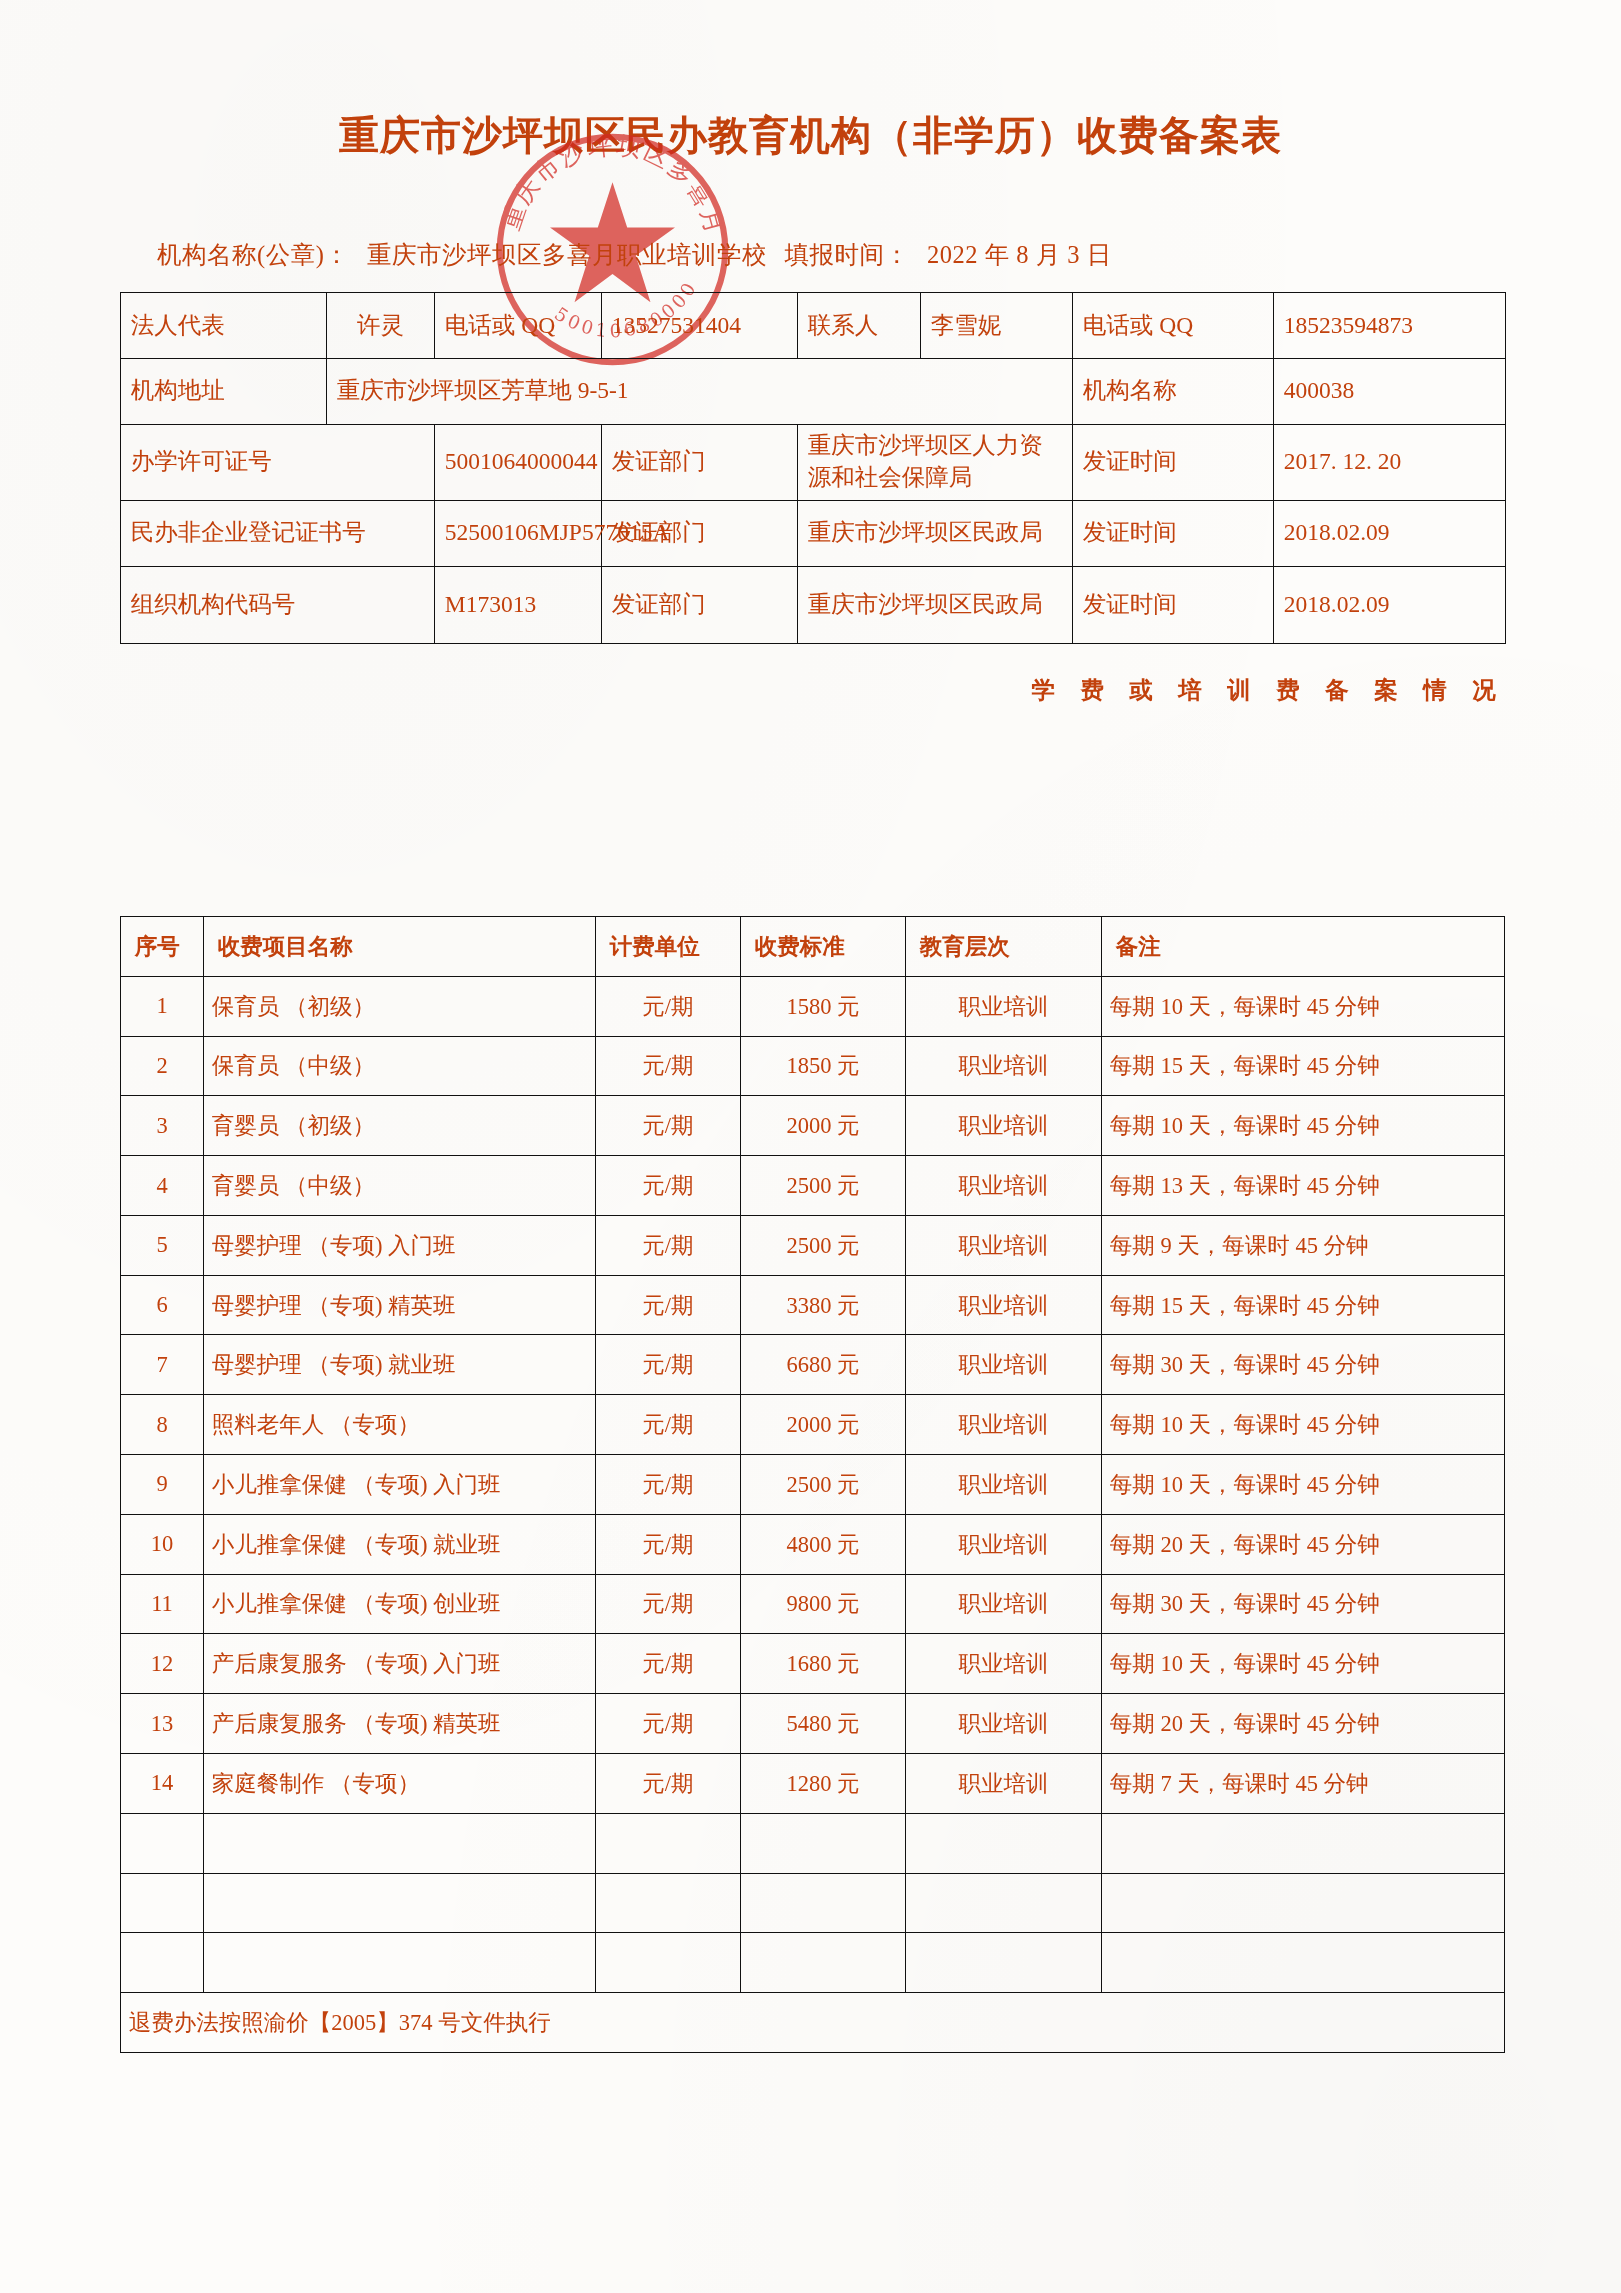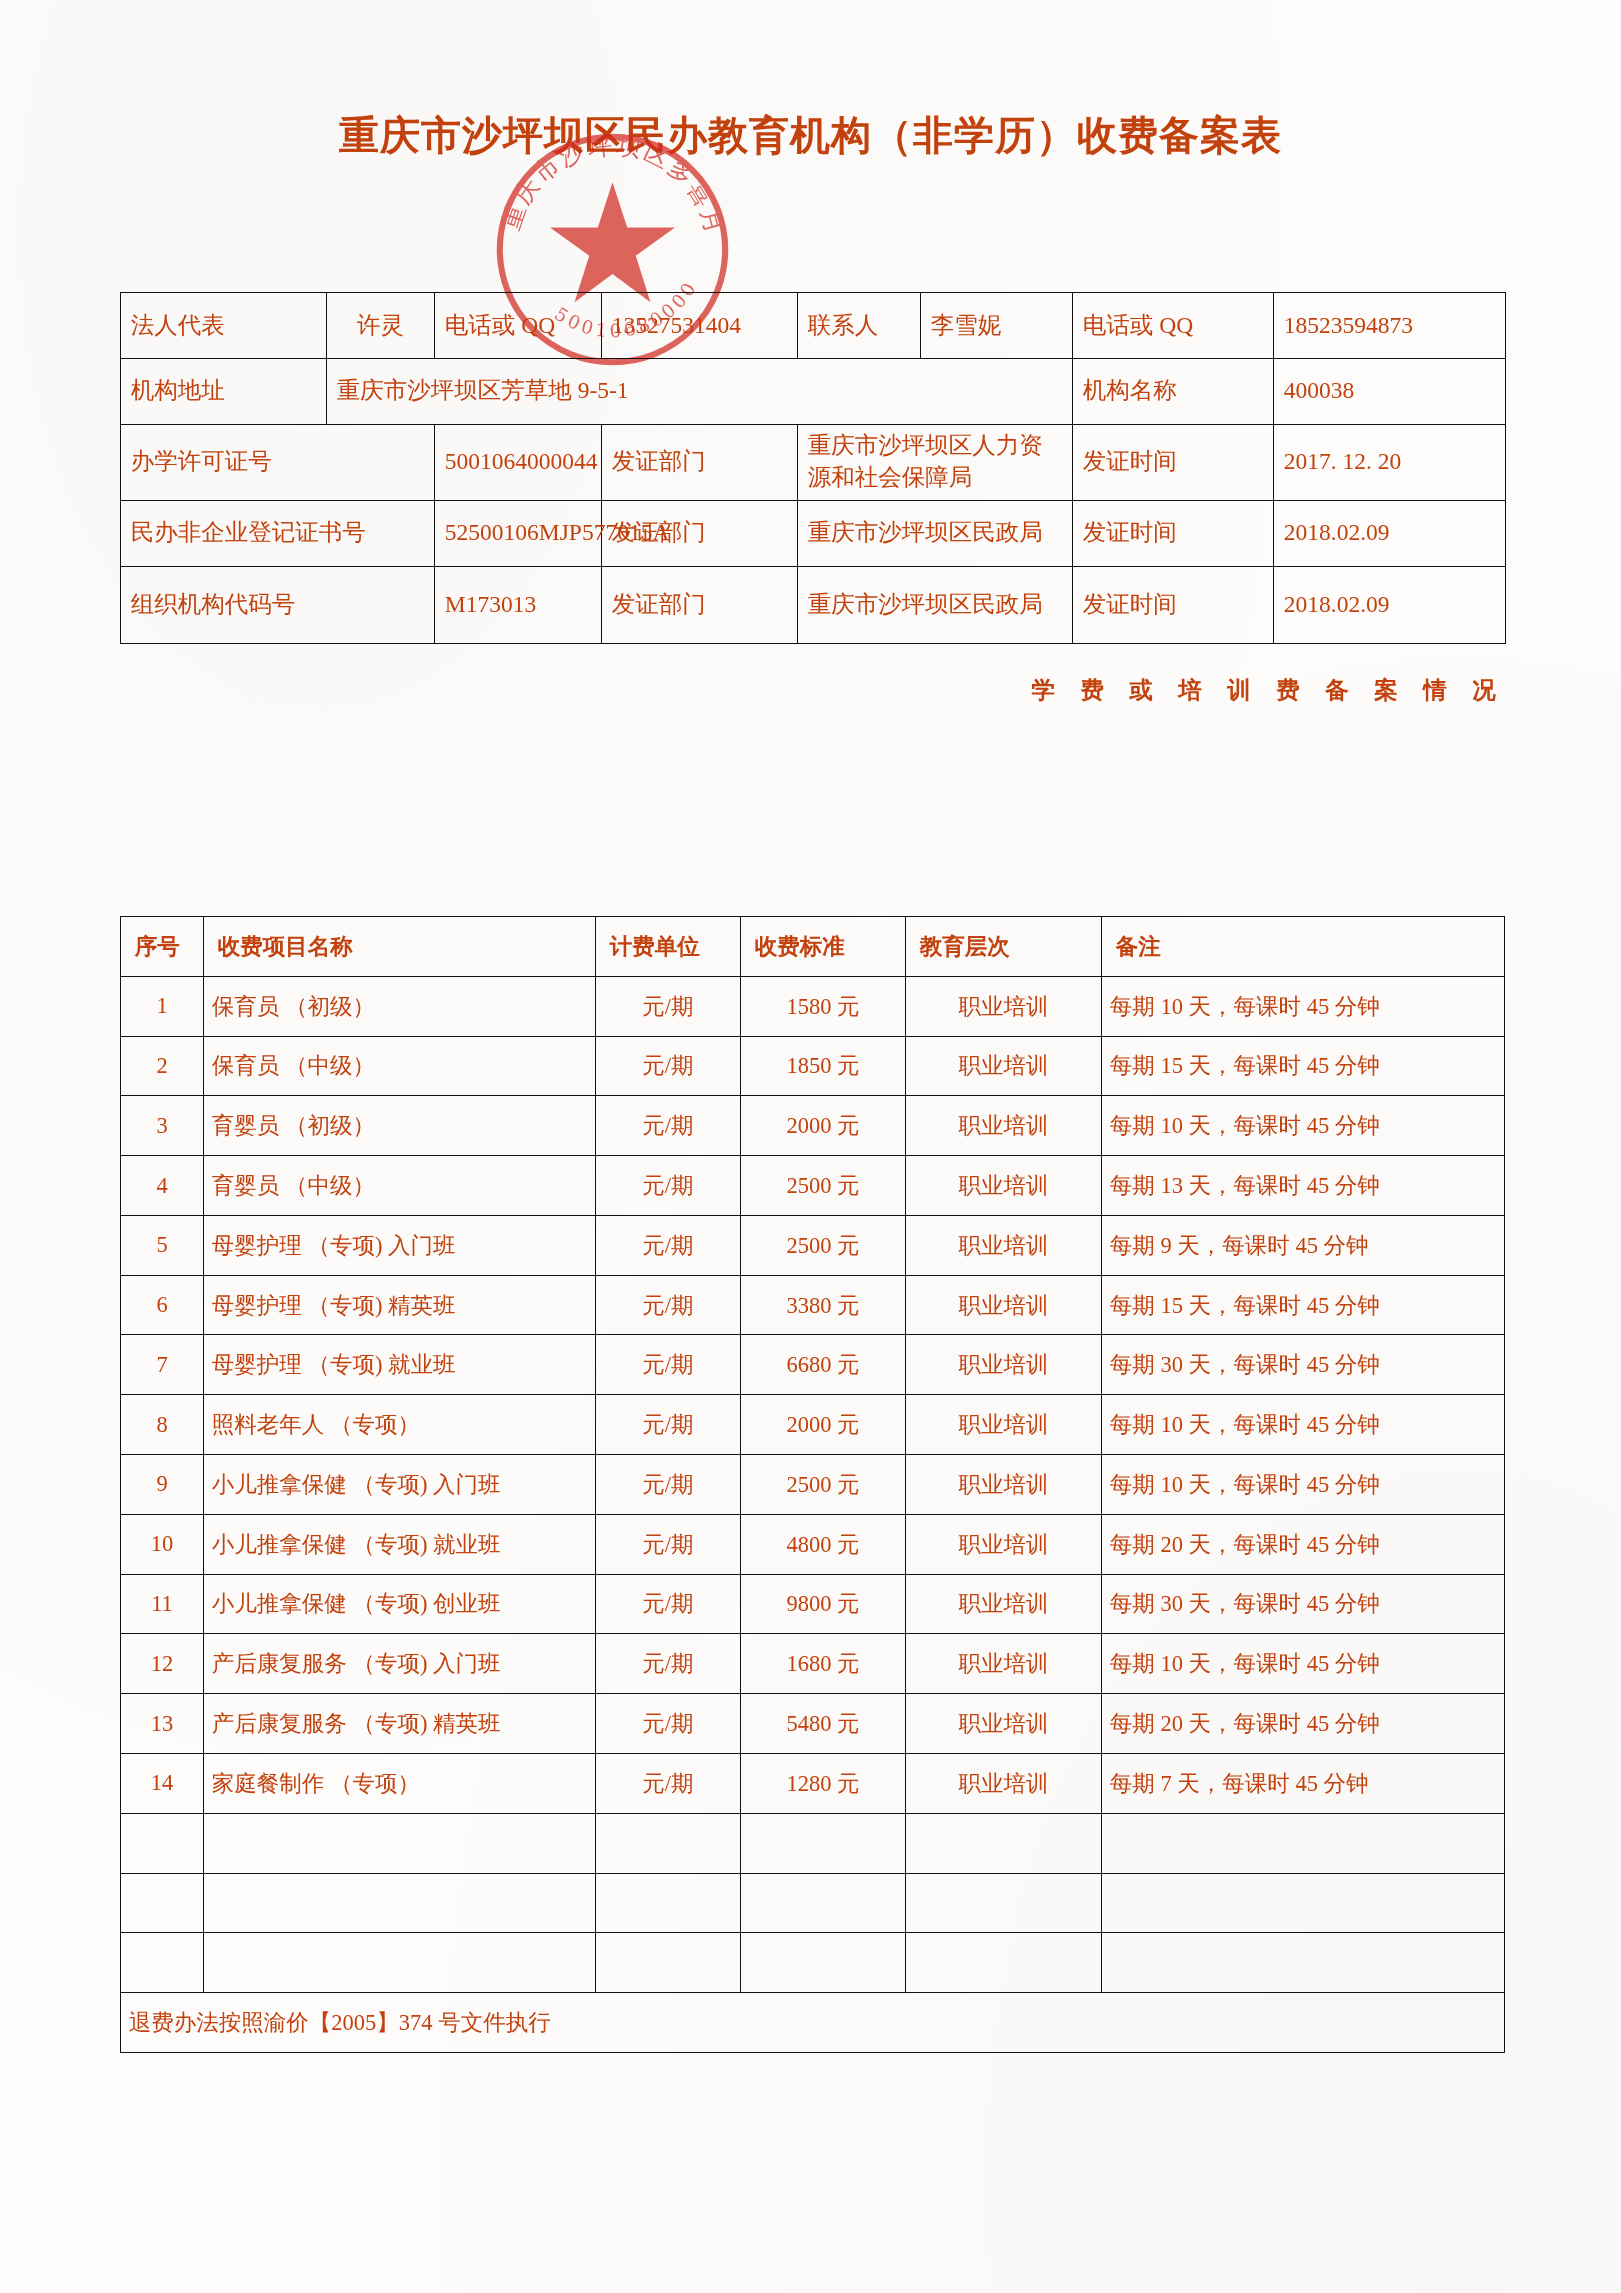--- a/index.html
+++ b/index.html
@@ -137,20 +137,23 @@
       <text font-size="20" fill="#d22a22" font-family="'DejaVu Serif', serif" letter-spacing="2">
         <textPath href="#sealArc" startOffset="6%">重庆市沙坪坝区多喜月职业培训学校</textPath>
       </text>
       <path id="sealArc2" d="M 30 128 A 78 78 0 0 0 170 128" fill="none"></path>
       <text font-size="15" fill="#d22a22" font-family="'DejaVu Serif', serif" letter-spacing="3">
         <textPath href="#sealArc2" startOffset="20%">5001068000044</textPath>
       </text>
     </svg>
   </div>
 
+  <div class="subline">
+    <span class="seg">机构名称(公章)：</span><span class="seg underline-val">重庆市沙坪坝区多喜月职业培训学校</span><span class="seg">填报时间：</span><span class="seg">2022 年 8 月 3 日</span>
+  </div>
 
   <table class="main">
     <colgroup>
       <col style="width:206px">
       <col style="width:108px">
       <col style="width:167px">
       <col style="width:196px">
       <col style="width:123px">
       <col style="width:152px">
       <col style="width:201px">

